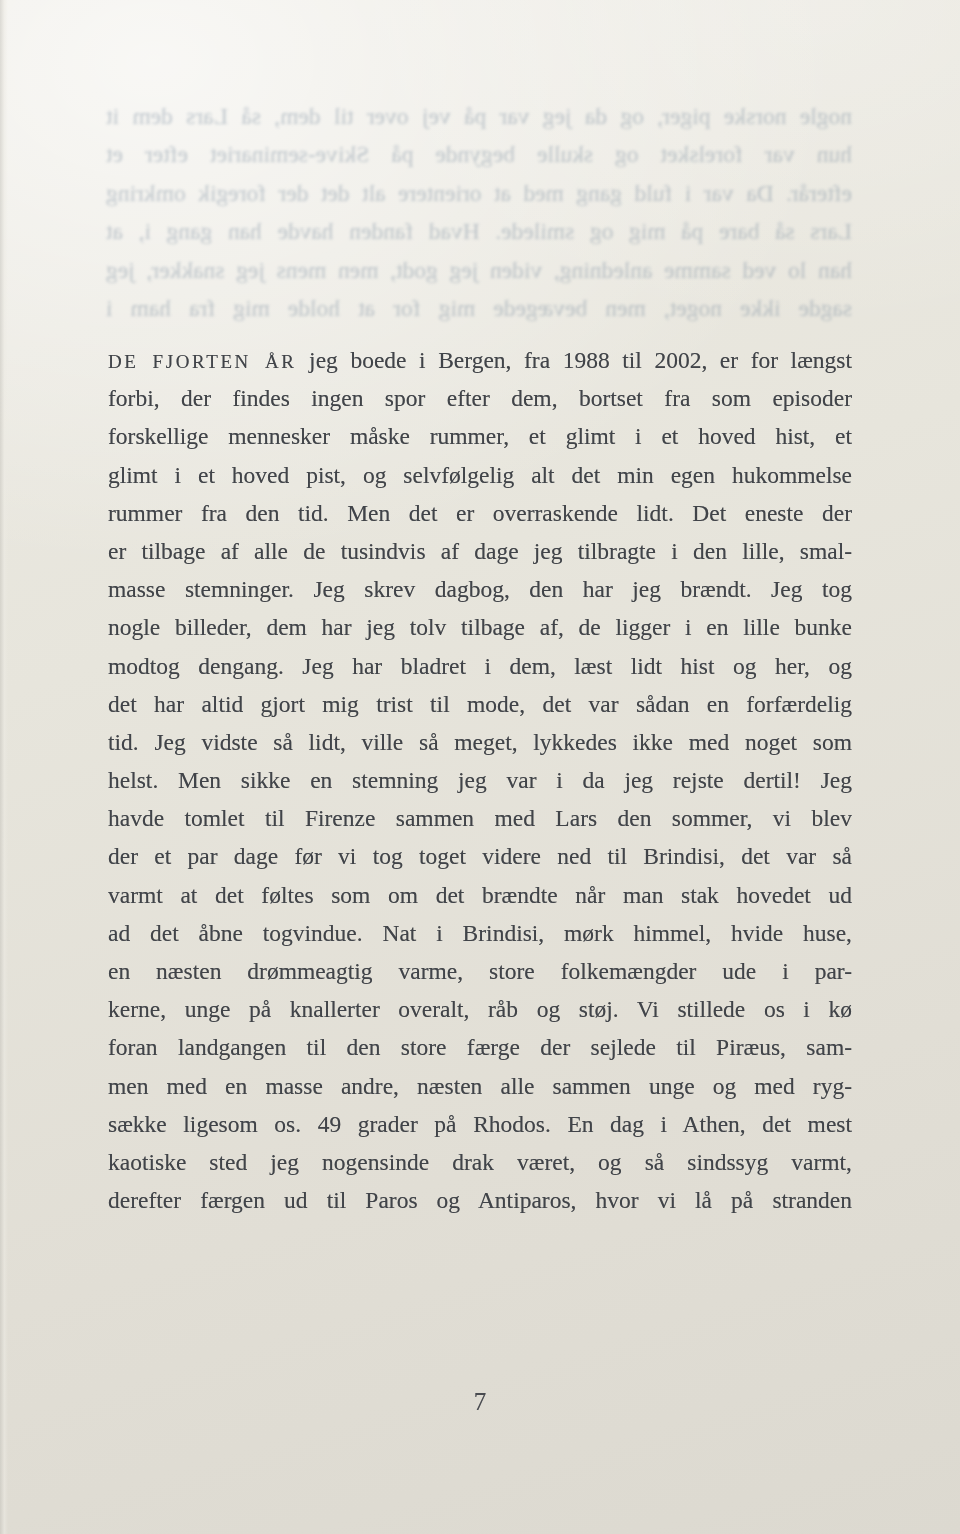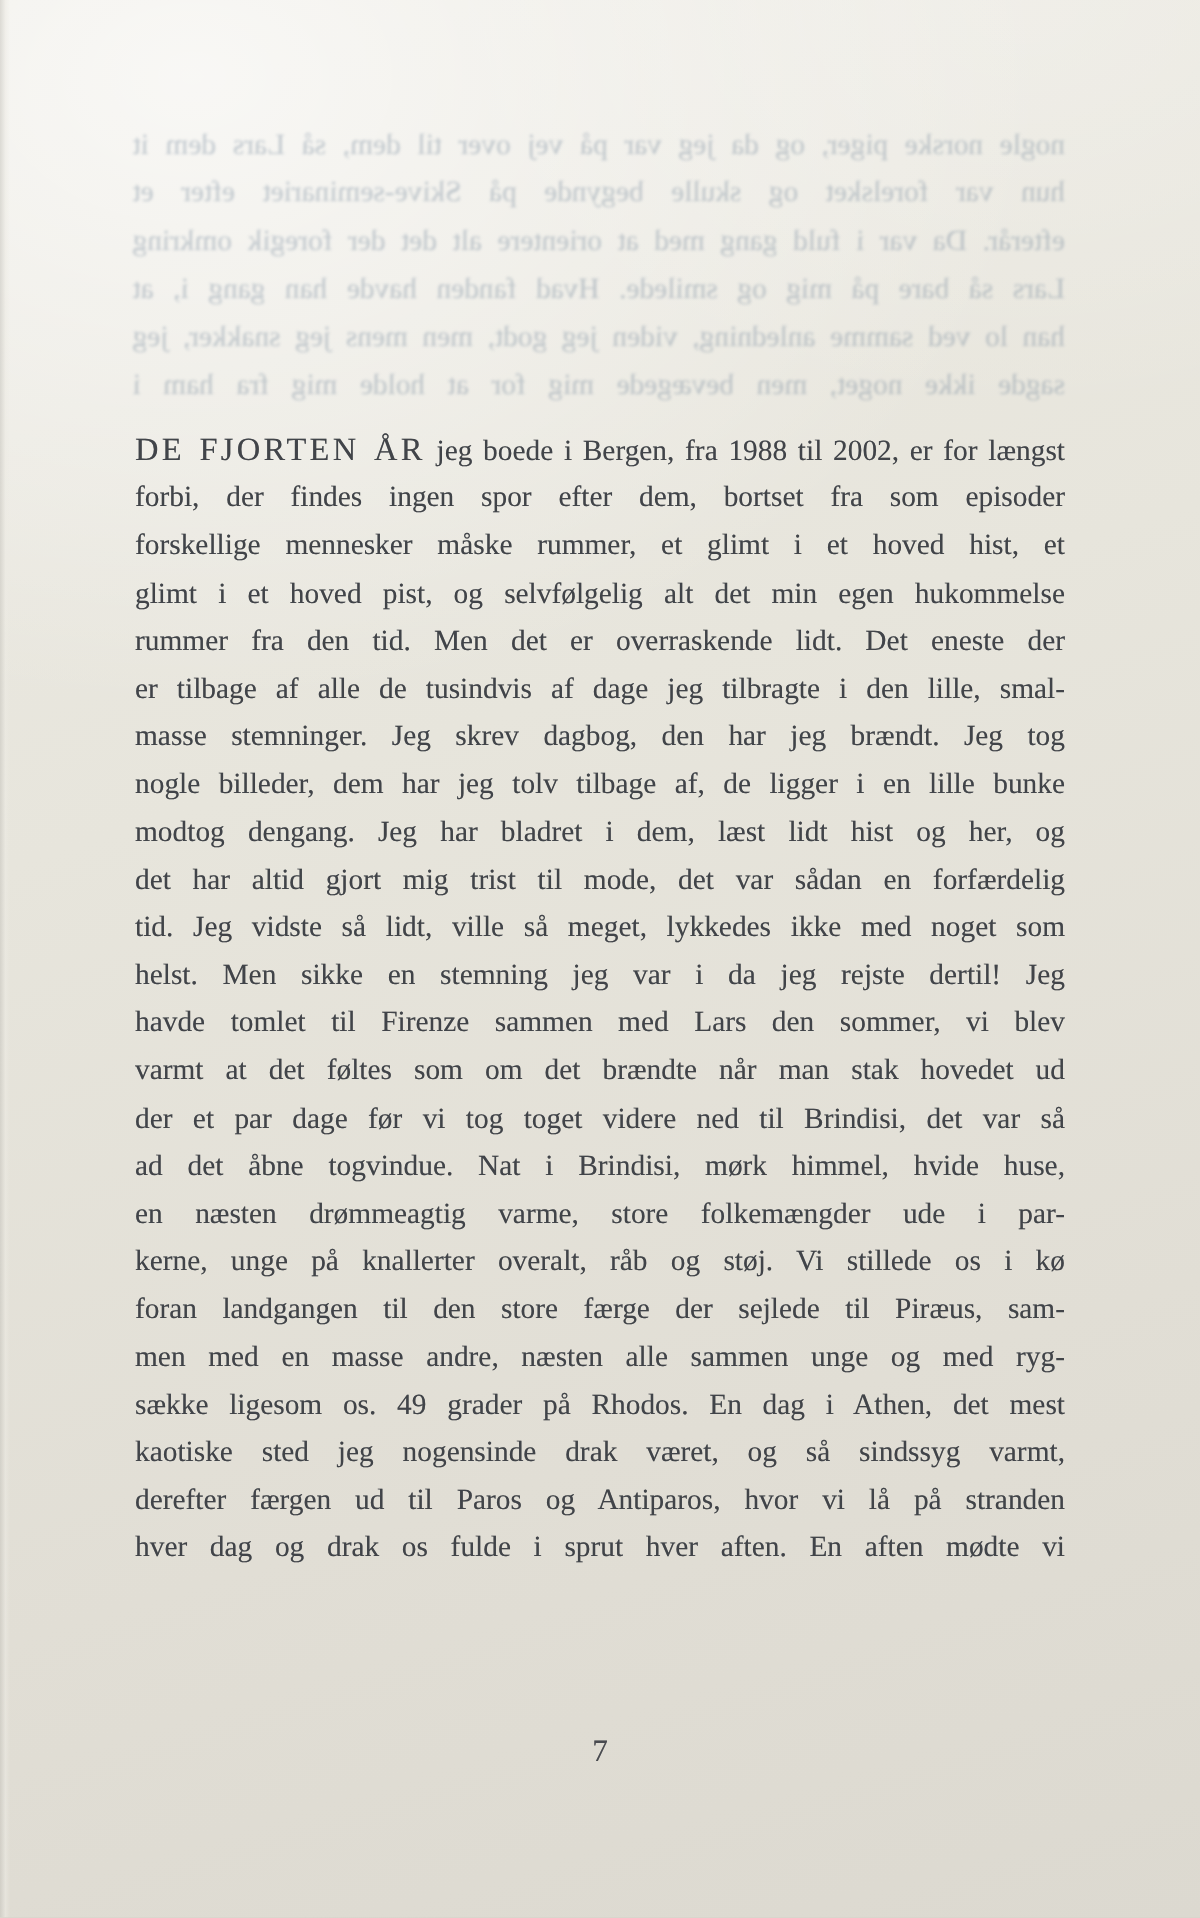--- a/index.html
+++ b/index.html
@@ -32,21 +32,21 @@
   }
   .bline{white-space:nowrap;text-align:justify;text-align-last:justify;height:38.4px;}
   
   .textblock{
     position:absolute;left:108px;top:341px;width:744px;
     color:var(--ink,#414449);
     font-size:23.5px;line-height:38.2px;
     text-shadow:0 0 .5px rgba(65,68,73,.45);
   }
   .line{white-space:nowrap;text-align:justify;text-align-last:justify;height:38.2px;}
-  .smallcaps{font-size:26px;letter-spacing:2.6px;}
+  .smallcaps{font-size:19px;letter-spacing:2.6px;}
   .pagenum{
     position:absolute;left:108px;top:1388px;width:744px;
     text-align:center;font-size:25px;color:#494b50;
     text-shadow:0 0 .5px rgba(73,75,80,.4);
   }
 </style>
 </head>
 <body>
 
 <div class="page">
@@ -65,26 +65,25 @@
       <div class="line">glimt i et hoved pist, og selvfølgelig alt det min egen hukommelse</div>
       <div class="line">rummer fra den tid. Men det er overraskende lidt. Det eneste der</div>
       <div class="line">er tilbage af alle de tusindvis af dage jeg tilbragte i den lille, smal-</div>
       <div class="line">masse stemninger. Jeg skrev dagbog, den har jeg brændt. Jeg tog</div>
       <div class="line">nogle billeder, dem har jeg tolv tilbage af, de ligger i en lille bunke</div>
       <div class="line">modtog dengang. Jeg har bladret i dem, læst lidt hist og her, og</div>
       <div class="line">det har altid gjort mig trist til mode, det var sådan en forfærdelig</div>
       <div class="line">tid. Jeg vidste så lidt, ville så meget, lykkedes ikke med noget som</div>
       <div class="line">helst. Men sikke en stemning jeg var i da jeg rejste dertil! Jeg</div>
       <div class="line">havde tomlet til Firenze sammen med Lars den sommer, vi blev</div>
+      <div class="line">der et par dage før vi tog toget videre ned til Brindisi, det var så</div>
       <div class="line">varmt at det føltes som om det brændte når man stak hovedet ud</div>
-      <div class="line">der et par dage før vi tog toget videre ned til Brindisi, det var så</div>
       <div class="line">ad det åbne togvindue. Nat i Brindisi, mørk himmel, hvide huse,</div>
       <div class="line">en næsten drømmeagtig varme, store folkemængder ude i par-</div>
       <div class="line">kerne, unge på knallerter overalt, råb og støj. Vi stillede os i kø</div>
       <div class="line">foran landgangen til den store færge der sejlede til Piræus, sam-</div>
       <div class="line">men med en masse andre, næsten alle sammen unge og med ryg-</div>
       <div class="line">sække ligesom os. 49 grader på Rhodos. En dag i Athen, det mest</div>
       <div class="line">kaotiske sted jeg nogensinde drak været, og så sindssyg varmt,</div>
       <div class="line">derefter færgen ud til Paros og Antiparos, hvor vi lå på stranden</div>
-      <div class="line">hver dag og drak os fulde i sprut hver aften. En aften mødte vi</div>
     </div>
   <div class="pagenum">7</div>
 </div>
 
 </body></html>

